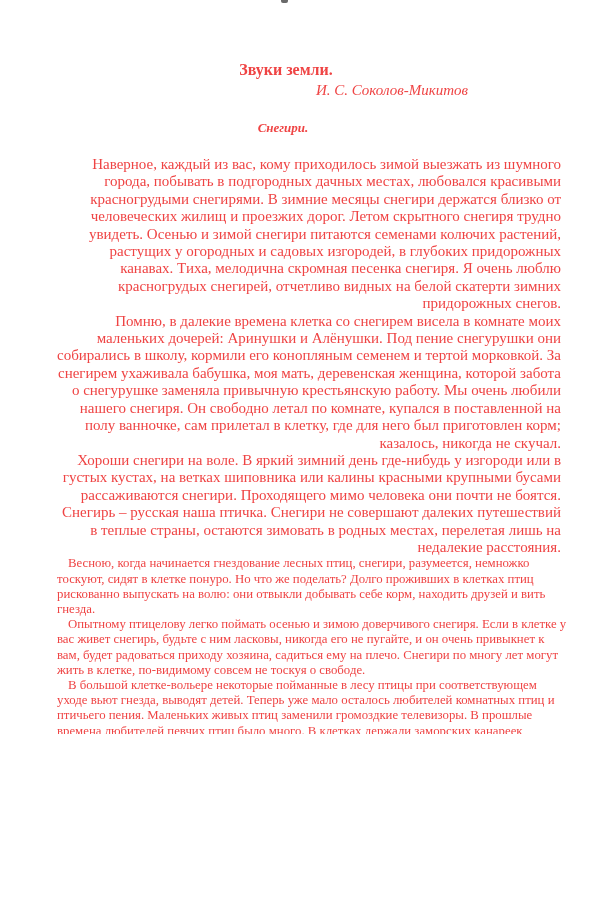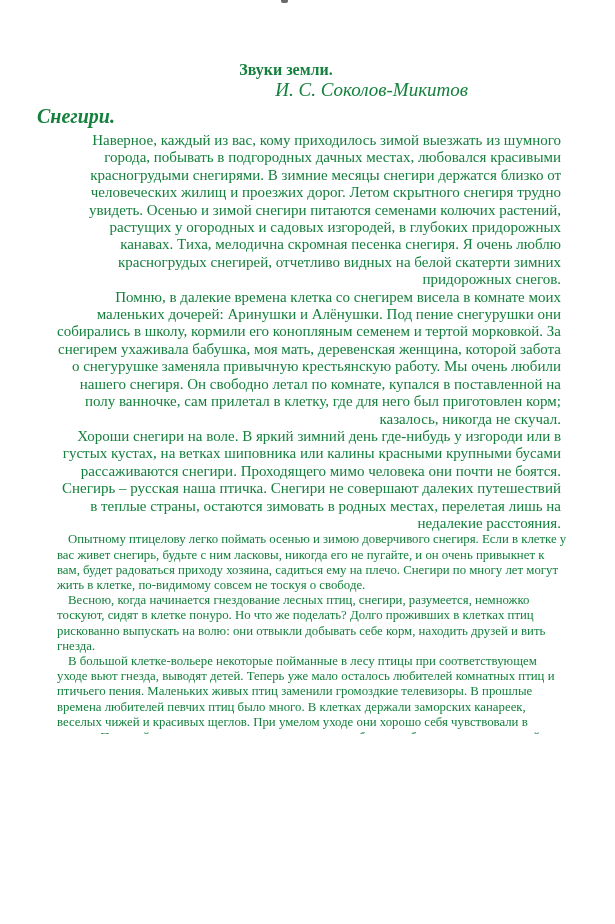--- a/index.html
+++ b/index.html
@@ -7,50 +7,51 @@
     padding: 0;
     background: #ffffff;
   }
   .page {
     position: relative;
     width: 615px;
     height: 734px;
     background: #ffffff;
     overflow: hidden;
     font-family: "Liberation Serif", "DejaVu Serif", serif;
-    color: #15803d;
+    color: #ef4444;
   }
   .content {
     position: absolute;
     left: 57px;
     top: 60px;
     width: 504px;
   }
   .doc-title {
     margin: 0;
     font-size: 16px;
     font-weight: bold;
     line-height: 20px;
     text-align: center;
     transform: translateX(-23px);
   }
   .author-line {
     margin: 0;
-    font-size: 19px;
+    font-size: 15px;
     font-style: italic;
     line-height: 20px;
     text-align: right;
     padding-right: 93px;
   }
   .story-title {
-    margin: 6px;
-    font-size: 20px;
+    margin: 18px;
+    font-size: 13px;
     font-weight: bold;
     font-style: italic;
     line-height: 20px;
+    text-align: center;
     transform: translateX(-26px);
   }
   p.para-lg {
     margin: 0;
     font-size: 15px;
     line-height: 17.4px;
     text-indent: 15px;
     text-align: right;
   }
   p.para-sm {
@@ -95,20 +96,20 @@
 
     <h2 class="story-title">Снегири.</h2>
 
     <p class="para-lg">Наверное, каждый из вас, кому приходилось зимой выезжать из шумного города, побывать в подгородных дачных местах, любовался красивыми красногрудыми снегирями. В зимние месяцы снегири держатся близко от человеческих жилищ и проезжих дорог. Летом скрытного снегиря трудно увидеть. Осенью и зимой снегири питаются семенами колючих растений, растущих у огородных и садовых изгородей, в глубоких придорожных канавах. Тиха, мелодична скромная песенка снегиря. Я очень люблю красногрудых снегирей, отчетливо видных на белой скатерти зимних придорожных снегов.</p>
 
 
     <p class="para-lg">Помню, в далекие времена клетка со снегирем висела в комнате моих маленьких дочерей: Аринушки и Алёнушки. Под пение снегурушки они собирались в школу, кормили его конопляным семенем и тертой морковкой. За снегирем ухаживала бабушка, моя мать, деревенская женщина, которой забота о снегурушке заменяла привычную крестьянскую работу. Мы очень любили нашего снегиря. Он свободно летал по комнате, купался в поставленной на полу ванночке, сам прилетал в клетку, где для него был приготовлен корм; казалось, никогда не скучал.</p>
 
     <p class="para-lg">Хороши снегири на воле. В яркий зимний день где-нибудь у изгороди или в густых кустах, на ветках шиповника или калины красными крупными бусами рассаживаются снегири. Проходящего мимо человека они почти не боятся. Снегирь – русская наша птичка. Снегири не совершают далеких путешествий в теплые страны, остаются зимовать в родных местах, перелетая лишь на недалекие расстояния.</p>
 
+    <p class="para-sm">Весною, когда начинается гнездование лесных птиц, снегири, разумеется, немножко тоскуют, сидят в клетке понуро. Но что же поделать? Долго проживших в клетках птиц рискованно выпускать на волю: они отвыкли добывать себе корм, находить друзей и вить гнезда.</p>
+
     <p class="para-sm">Опытному птицелову легко поймать осенью и зимою доверчивого снегиря. Если в клетке у вас живет снегирь, будьте с ним ласковы, никогда его не пугайте, и он очень привыкнет к вам, будет радоваться приходу хозяина, садиться ему на плечо. Снегири по многу лет могут жить в клетке, по-видимому совсем не тоскуя о свободе.</p>
-
-    <p class="para-sm">Весною, когда начинается гнездование лесных птиц, снегири, разумеется, немножко тоскуют, сидят в клетке понуро. Но что же поделать? Долго проживших в клетках птиц рискованно выпускать на волю: они отвыкли добывать себе корм, находить друзей и вить гнезда.</p>
 
     <p class="para-sm">В большой клетке-вольере некоторые пойманные в лесу птицы при соответствующем уходе вьют гнезда, выводят детей. Теперь уже мало осталось любителей комнатных птиц и птичьего пения. Маленьких живых птиц заменили громоздкие телевизоры. В прошлые времена любителей певчих птиц было много. В клетках держали заморских канареек, веселых чижей и красивых щеглов. При умелом уходе они хорошо себя чувствовали в неволе. Пожалуй, из всех комнатных певчих птиц я особенно любил скромных снегирей. Любовался также, как возле зимней дороги на вольной воле, перелетая с куста на куст, свистят мои друзья-снегири. Мне хотелось поздороваться с ними, пожелать им доброго счастья.</p>
 
   </div>
 </div>
 
 </body></html>

